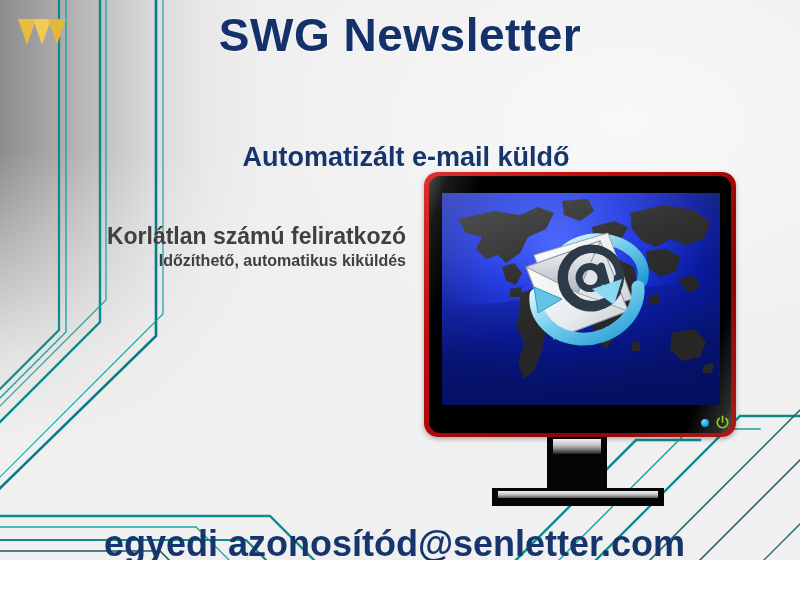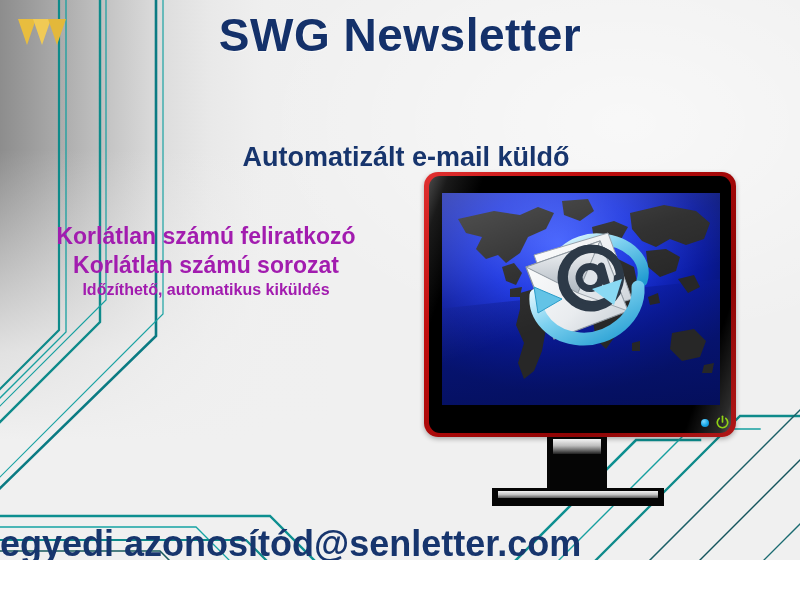--- a/index.html
+++ b/index.html
@@ -81,31 +81,32 @@
     font-size: 27px;
     font-weight: 700;
     color: #17356d;
     margin-top: 44px;
   }
 
   .features {
     position: absolute;
     left: 6px; top: 222px;
     width: 400px;
-    text-align: center;
-    color: #a21caf;
+    text-align: right;
+    color: #404040;
     font-weight: 700;
     line-height: 1.27;
   }
   .features .f-line { font-size: 23px; white-space: nowrap; }
   .features .f-line.wide { font-size: 16px; }
 
   .email {
     position: absolute;
     left: 0; right: 11px; top: 523px;
+    text-align: center;
     font-size: 36px;
     font-weight: 700;
     color: #17356d;
   }
 
   
   .monitor {
     position: absolute;
     left: 424px; top: 172px;
     width: 320px; height: 330px;
@@ -226,21 +227,20 @@
     <polygon points="2,4 20,4 11,30" fill="#e8bd3e"></polygon>
     <polygon points="17,4 35,4 26,30" fill="#f0ca55"></polygon>
     <polygon points="32,4 50,4 41,30" fill="#e3b83a"></polygon>
   </svg>
 
   <div class="title">SWG Newsletter</div>
   <div class="subtitle">Automatizált e-mail küldő</div>
 
   <div class="features">
     <div class="f-line">Korlátlan számú feliratkozó</div>
-    <div class="f-line">Korlátlan számú sorozat</div>
     <div class="f-line wide">Időzíthető, automatikus kiküldés</div>
   </div>
 
   <div class="monitor">
     <div class="mon-bezel">
       <div class="mon-inner">
 
         <div class="mon-screen">
           <div class="screen-band"></div>
 

